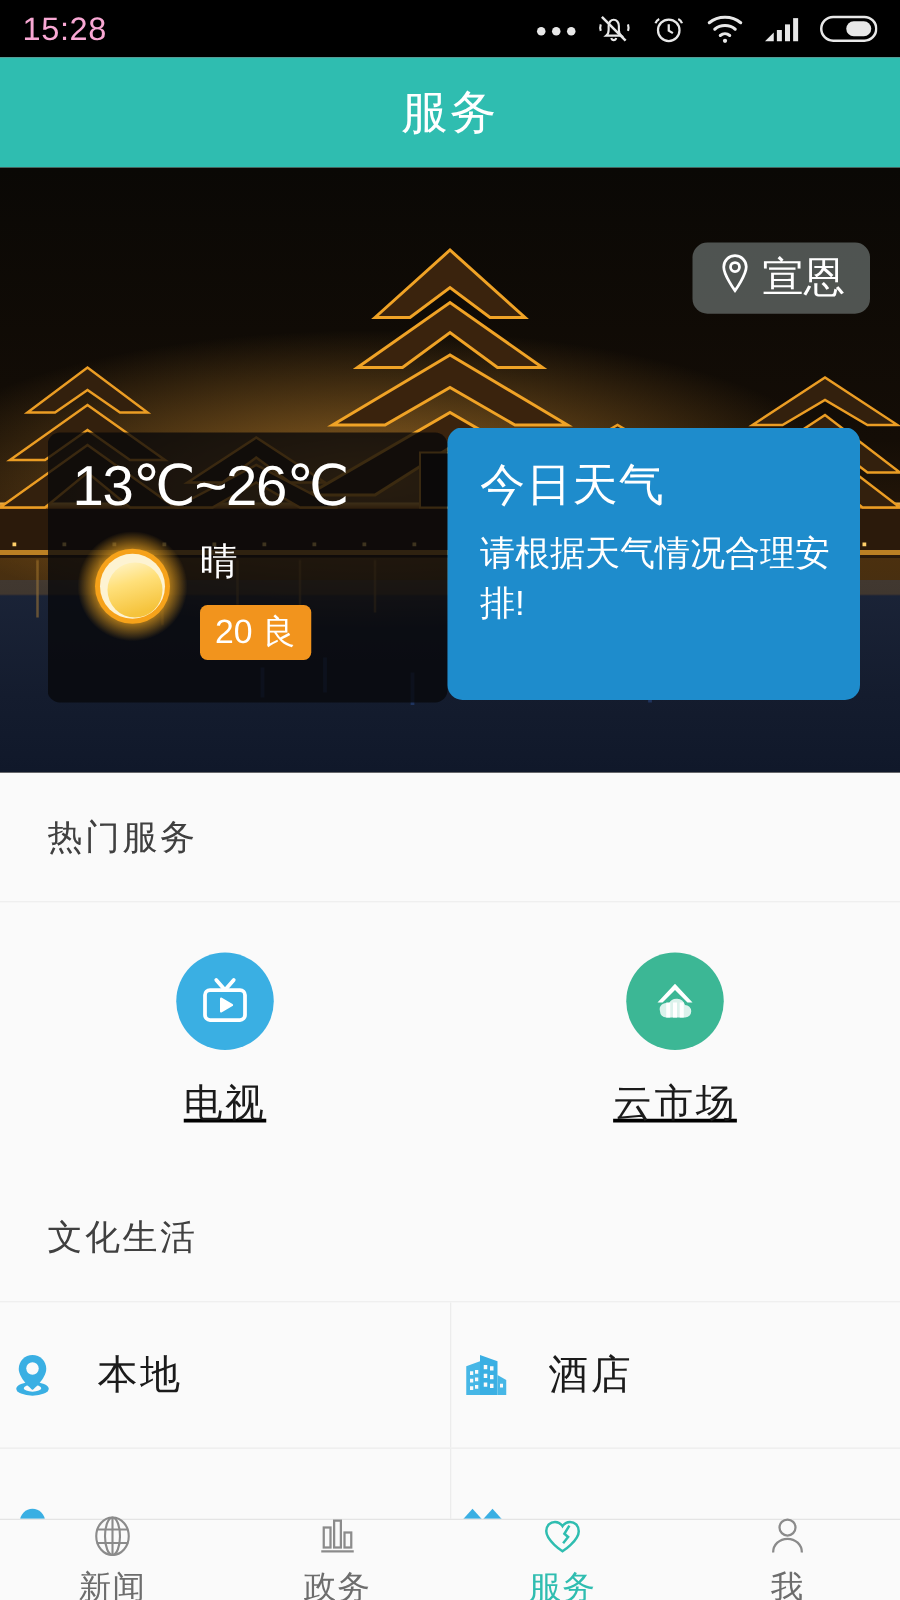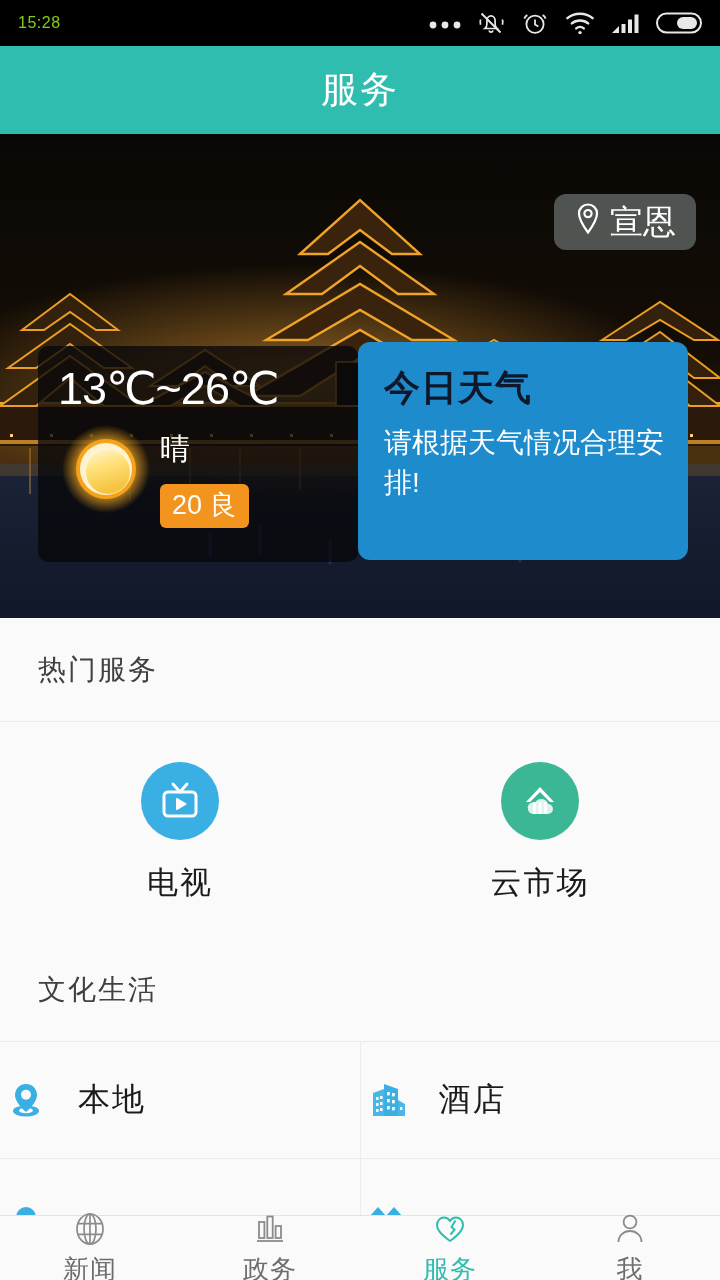--- a/index.html
+++ b/index.html
@@ -10,21 +10,21 @@
     overflow:hidden;
     position:relative;
   }
 
   
   .statusbar{
     height:46px;width:720px;background:#000;color:#fff;
     display:flex;align-items:center;justify-content:space-between;
     padding:0 18px;
   }
-  .status-time{font-size:16px;letter-spacing:.5px;color:#84cc16;}
+  .status-time{font-size:26px;letter-spacing:.5px;color:#f9a8d4;}
   .status-icons{display:flex;align-items:center;gap:14px;}
   .status-icons svg{display:block;}
 
   
   .titlebar{
     height:88px;width:720px;background:#2fbdb0;
     display:flex;align-items:center;justify-content:center;
   }
   .titlebar .title{color:#fff;font-size:37px;letter-spacing:2px;}
 
@@ -55,33 +55,33 @@
   .cond{color:#fff;font-size:30px;}
   .aqi{
     display:inline-block;margin-top:14px;background:#f2941d;color:#fff;
     font-size:27px;border-radius:6px;padding:3px 12px 5px 12px;
   }
 
   .today-card{
     position:absolute;left:358px;top:208px;width:330px;height:218px;
     background:#1e8ccc;border-radius:12px;padding:22px 24px 0 26px;
   }
-  .today-title{color:#0f172a;font-size:36px;letter-spacing:1px;font-weight:bold;}
+  .today-title{color:#ffffff;font-size:36px;letter-spacing:1px;}
   .today-desc{color:#fff;font-size:28px;line-height:1.42;margin-top:10px;}
 
   
   .section-head{
     height:104px;display:flex;align-items:center;
     padding-left:38px;background:#fafafa;
     border-bottom:1px solid #ececec;
   }
   .section-head .section-title{color:#404040;font-size:28px;letter-spacing:2px;}
 
   .hot-grid{
-    background:#fafafa;display:flex;padding:40px 0 34px 0;
+    background:#fafafa;display:flex;padding:40px 0 34px 0;text-decoration:underline;
   }
   .hot-item{flex:1;display:flex;flex-direction:column;align-items:center;}
   .hot-circle{
     width:78px;height:78px;border-radius:50%;
     display:flex;align-items:center;justify-content:center;
   }
   .hot-label{margin-top:22px;font-size:31px;color:#1b1b1b;letter-spacing:2px;}
 
   .life-grid{background:#fafafa;}
   .life-row{display:flex;border-bottom:1px solid #ececec;}

